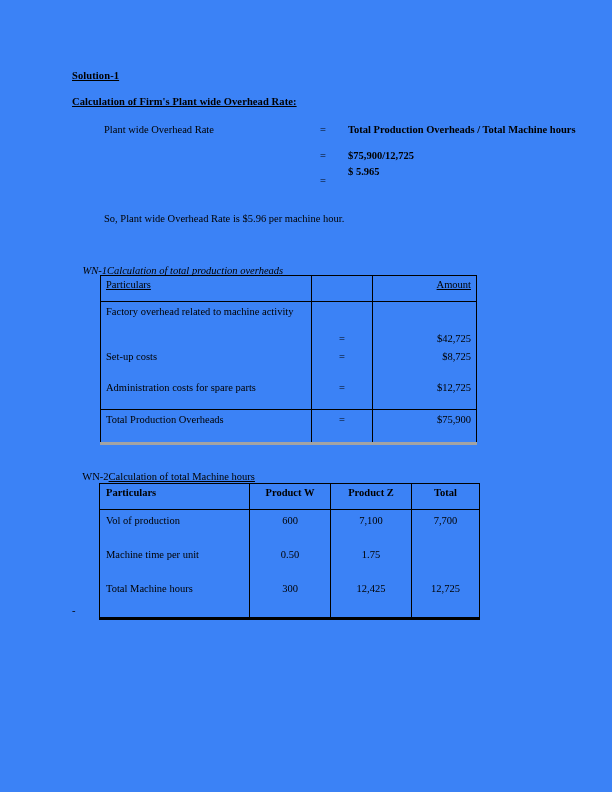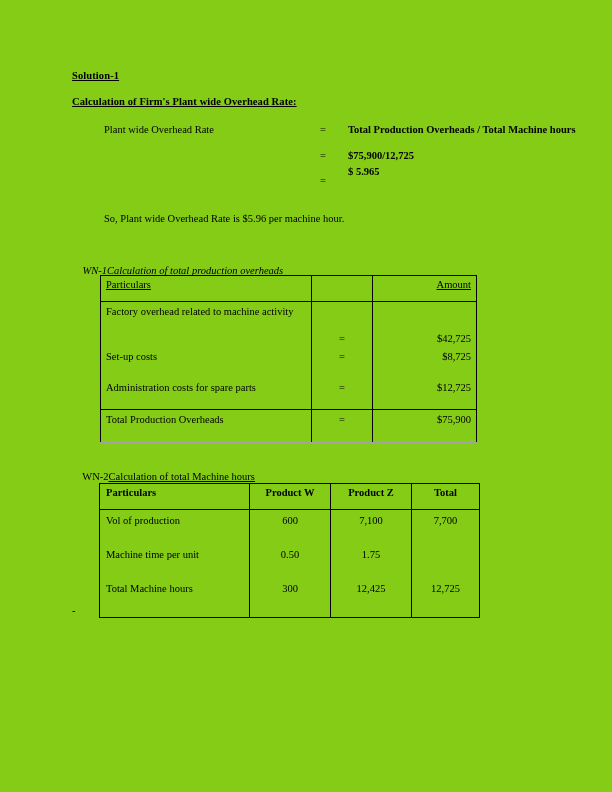--- a/index.html
+++ b/index.html
@@ -8,21 +8,21 @@
     background: #ffffff;
   }
   body {
     font-family: "Liberation Serif", "DejaVu Serif", serif;
     color: #000000;
   }
   .page {
     position: relative;
     width: 612px;
     height: 792px;
-    background: #84cc16;
+    background: #3b82f6;
     overflow: hidden;
   }
 
   
   .heading {
     position: absolute;
     font-size: 10.5px;
     font-weight: bold;
     text-decoration: underline;
     letter-spacing: 0.1px;
@@ -90,21 +90,21 @@
   #table-wn1 .t1-body td {
     height: 24px;
     padding: 4px 5px 3px 5px;
   }
   #table-wn1 .t1-body.first td {
     height: 38px;
     padding-top: 4px;
   }
   #table-wn1 .t1-total td {
     border-top: 1px solid #000;
-    border-bottom: 1px solid #a3a3a3;
+    border-bottom: 3px solid #a3a3a3;
     height: 24px;
     padding: 4px 5px 4px 5px;
   }
   #table-wn1 .c-part  { width: 200px; text-align: left; }
   #table-wn1 .c-eq    { width: 50px;  text-align: center; }
   #table-wn1 .c-amt   { width: 93px;  text-align: right; }
   #table-wn1 .u       { text-decoration: underline; }
   #table-wn1 .amt-cell { vertical-align: bottom; }
   #table-wn1 .eq-cell  { vertical-align: bottom; }
 
@@ -124,21 +124,21 @@
     font-weight: bold;
     height: 22px;
     padding: 3px 6px 0 6px;
   }
   #table-wn2 .t2-body td {
     height: 26px;
     padding: 5px 6px 3px 6px;
     margin-top: 24px;
   }
   #table-wn2 .t2-body.last td {
-    border-bottom: 1px solid #000000;
+    border-bottom: 3px solid #000000;
     height: 28px;
     padding-bottom: 6px;
   }
   #table-wn2 .c2-part { width: 137px; text-align: left; }
   #table-wn2 .c2-w    { width: 68px;  text-align: center; }
   #table-wn2 .c2-z    { width: 68px;  text-align: center; }
   #table-wn2 .c2-t    { width: 55px;  text-align: center; }
 
   
   #trailing-mark {

